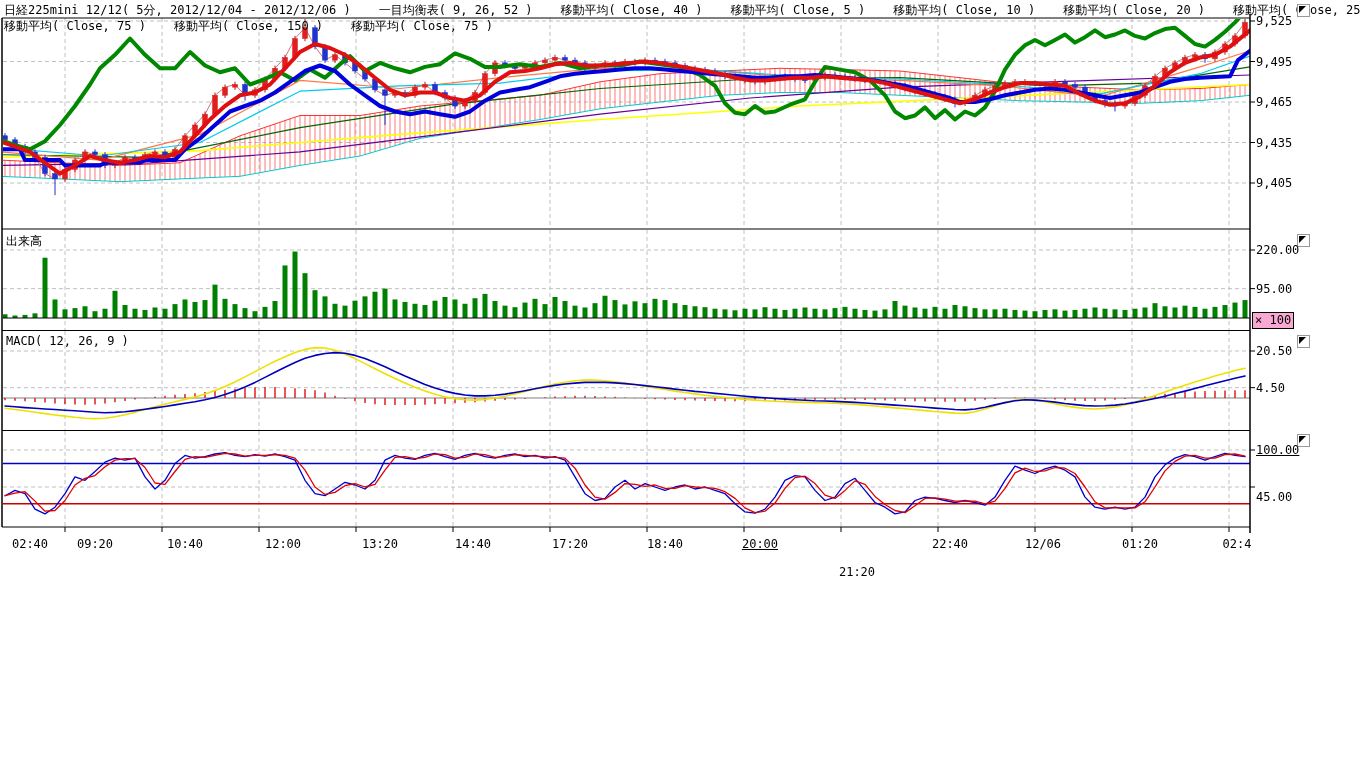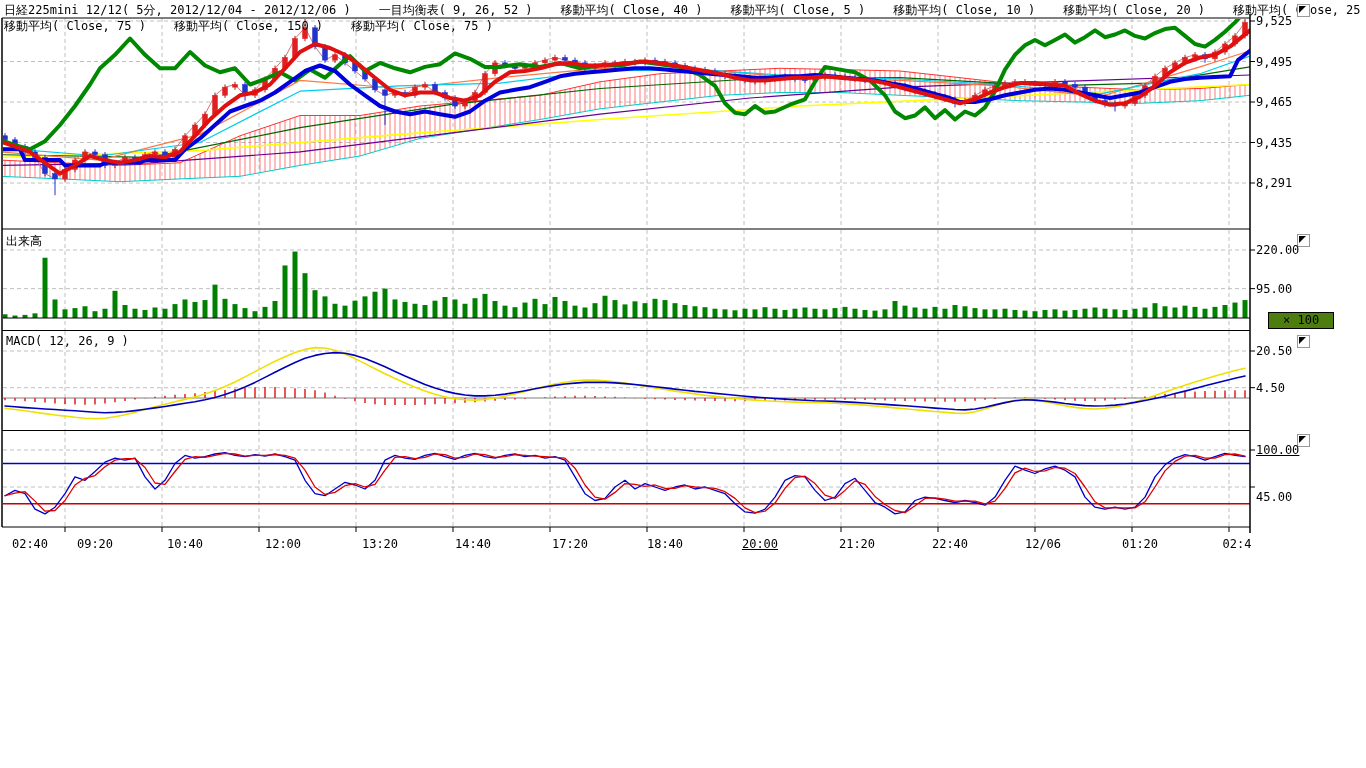--- a/index.html
+++ b/index.html
@@ -9,22 +9,22 @@
   #chart-svg{position:absolute;left:0;top:0;}
   .hdr-row{position:absolute;left:4px;white-space:nowrap;letter-spacing:0;}
   .hdr-item{display:inline-block;margin-right:28px;}
   .pane-label{position:absolute;background:transparent;white-space:nowrap;}
   .axis-tick-label{position:absolute;left:1256px;white-space:nowrap;}
   .time-label{position:absolute;top:537px;transform:translateX(-50%);white-space:nowrap;}
   .collapse-btn{position:absolute;left:1297px;width:11px;height:11px;border:1px solid #999;
                 background:#fff;cursor:pointer;}
   .collapse-btn::before{content:"";position:absolute;left:1px;top:1px;width:0;height:0;
                 border-top:7px solid #000;border-right:7px solid transparent;}
-  #vol-mult{position:absolute;left:1252px;top:312px;border:1px solid #000;background:#4d7c0f;
-            padding:0 14px;line-height:15px;font-size:12px;margin-left:16px;}
+  #vol-mult{position:absolute;left:1252px;top:312px;border:1px solid #000;background:#f9a8d4;
+            padding:0 2px;line-height:15px;font-size:12px;}
 </style>
 </head>
 <body>
 <div id="screen">
 
 <svg id="chart-svg" width="1366" height="768">
       <defs>
         <clipPath id="clip-price">
           <rect x="3" y="19" width="1247" height="208"></rect>
         </clipPath>
@@ -918,36 +918,36 @@
 <div class="collapse-btn" style="top:4px;"></div>
 <div class="collapse-btn" style="top:234px;"></div>
 <div class="collapse-btn" style="top:335px;"></div>
 <div class="collapse-btn" style="top:434px;"></div>
 
 <div id="axis-labels">
       <div class="axis-tick-label" style="top: 14px;">9,525</div>
       <div class="axis-tick-label" style="top: 54.5px;">9,495</div>
       <div class="axis-tick-label" style="top: 95px;">9,465</div>
       <div class="axis-tick-label" style="top: 135.5px;">9,435</div>
-      <div class="axis-tick-label" style="top: 176px;">8,291</div>
+      <div class="axis-tick-label" style="top: 176px;">9,405</div>
       <div class="axis-tick-label" style="top: 243px;">220.00</div>
       <div class="axis-tick-label" style="top: 281.636px;">95.00</div>
       <div class="axis-tick-label" style="top: 344px;">20.50</div>
       <div class="axis-tick-label" style="top: 380.683px;">4.50</div>
       <div class="axis-tick-label" style="top: 443px; text-decoration: underline;">100.00</div>
       <div class="axis-tick-label" style="top: 490px;">45.00</div>
       <div class="time-label" style="left: 30px;">02:40</div>
       <div class="time-label" style="left: 95px;">09:20</div>
       <div class="time-label" style="left: 185px;">10:40</div>
       <div class="time-label" style="left: 283px;">12:00</div>
       <div class="time-label" style="left: 380px;">13:20</div>
       <div class="time-label" style="left: 473px;">14:40</div>
       <div class="time-label" style="left: 570px;">17:20</div>
       <div class="time-label" style="left: 665px;">18:40</div>
       <div class="time-label" style="left: 760px; text-decoration: underline;">20:00</div>
-      <div class="time-label" style="left: 857px;">21:20</div>
+      <div class="time-label" style="left: 857px; margin-top: 28px;">21:20</div>
       <div class="time-label" style="left: 950px;">22:40</div>
       <div class="time-label" style="left: 1043px;">12/06</div>
       <div class="time-label" style="left: 1140px;">01:20</div>
       <div class="time-label" style="left: 1237px;">02:4</div>
     </div>
 
 </div>
 
 </body></html>

